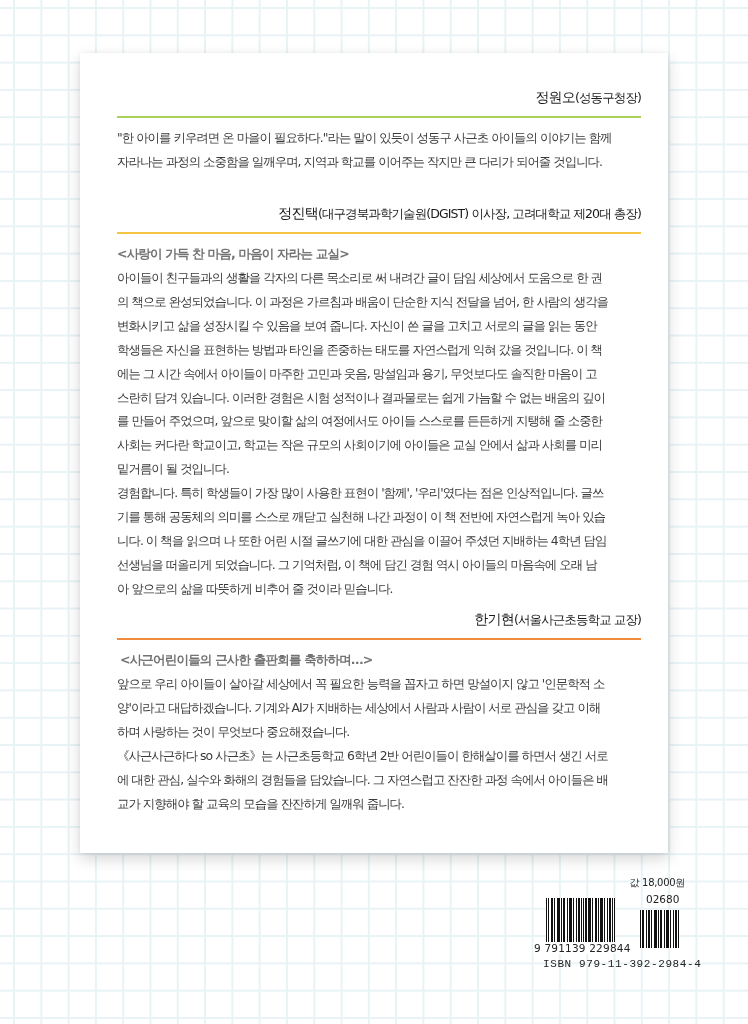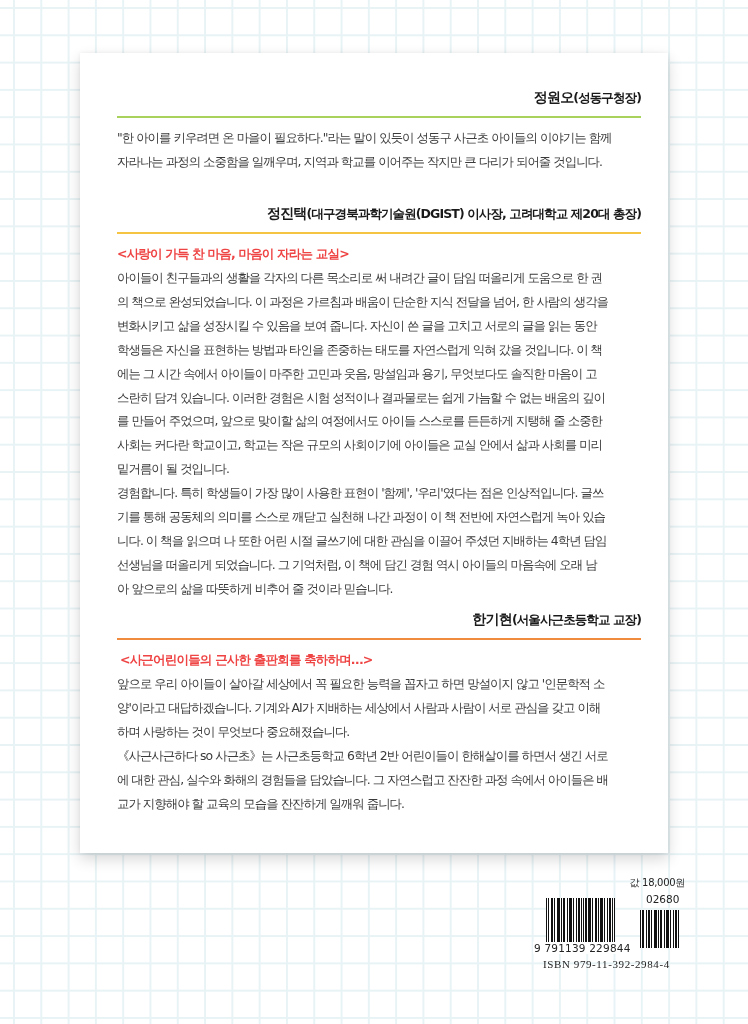--- a/index.html
+++ b/index.html
@@ -14,40 +14,40 @@
     font-family:"DejaVu Sans", "Liberation Sans", sans-serif;
     color:#333;
   }
   .card {
     position:absolute; left:80px; top:53px; width:588px; height:800px;
     background:#fff;
     box-shadow: 0 6px 14px rgba(0,0,0,0.16), 0 0 4px rgba(0,0,0,0.06);
   }
   .sect { position:absolute; left:37px; width:524px; }
   .author {
-    text-align:right; font-weight:bold; font-size:14px; color:#1a1a1a;
+    text-align:right; font-weight:normal; font-size:14px; color:#1a1a1a;
     letter-spacing:-0.8px; height:20px; line-height:20px;
   }
   .author .role { font-size:12.5px; letter-spacing:-0.9px; }
   .divider { height:2px; margin-top:9px; margin-bottom:8px; }
   .sub {
-    font-size:12.5px; font-weight:bold; color:#ef4444; letter-spacing:-0.8px;
+    font-size:12.5px; font-weight:bold; color:#737373; letter-spacing:-0.8px;
     line-height:24px; height:24px;
   }
   .para {
     font-size:12.4px; line-height:23.9px; color:#3a3a3a; letter-spacing:-0.95px;
     text-align:justify; margin:0;
   }
   .para .ln { display:block; white-space:nowrap; }
   .price { position:absolute; right:63px; top:876px; font-size:10px; color:#222; letter-spacing:-0.3px; }
   .addon-num { position:absolute; left:646px; top:893px; font-size:10.5px; color:#222; font-family:"DejaVu Sans", sans-serif; }
   .barcode { position:absolute; display:flex; align-items:stretch; }
   .barcode span { display:block; background:#111; height:100%; }
   .digits { position:absolute; top:942px; left:533px; font-size:10.5px; color:#222; background:#fff; padding:0 1px; letter-spacing:0.2px; font-family:"DejaVu Sans", sans-serif;}
-  .isbn { position:absolute; left:543px; top:958px; font-size:11px; color:#222; letter-spacing:0.6px; font-family:Liberation Serif, serif;}
+  .isbn { position:absolute; left:543px; top:958px; font-size:11px; color:#222; letter-spacing:0.6px; font-family:Liberation Mono, monospace;}
 </style>
 </head>
 <body>
 
 <div class="card">
 
   <div class="sect" style="top:34px;">
     <div class="author">
       <span>정원오</span><span class="role">(성동구청장)</span>
     </div>
@@ -58,21 +58,21 @@
     </p>
   </div>
 
   <div class="sect" style="top:150px;">
     <div class="author">
       <span>정진택</span><span class="role">(대구경북과학기술원(DGIST) 이사장, 고려대학교 제20대 총장)</span>
     </div>
     <div class="divider" style="background:#f5c443;"></div>
     <div class="sub">&lt;사랑이 가득 찬 마음, 마음이 자라는 교실&gt;</div>
     <p class="para">
-      <span class="ln">아이들이 친구들과의 생활을 각자의 다른 목소리로 써 내려간 글이 담임 떠올리게 도움으로 한 권</span>
+      <span class="ln">아이들이 친구들과의 생활을 각자의 다른 목소리로 써 내려간 글이 담임 세상에서 도움으로 한 권</span>
       <span class="ln">의 책으로 완성되었습니다. 이 과정은 가르침과 배움이 단순한 지식 전달을 넘어, 한 사람의 생각을</span>
       <span class="ln">변화시키고 삶을 성장시킬 수 있음을 보여 줍니다. 자신이 쓴 글을 고치고 서로의 글을 읽는 동안</span>
       <span class="ln">학생들은 자신을 표현하는 방법과 타인을 존중하는 태도를 자연스럽게 익혀 갔을 것입니다. 이 책</span>
       <span class="ln">에는 그 시간 속에서 아이들이 마주한 고민과 웃음, 망설임과 용기, 무엇보다도 솔직한 마음이 고</span>
       <span class="ln">스란히 담겨 있습니다. 이러한 경험은 시험 성적이나 결과물로는 쉽게 가늠할 수 없는 배움의 깊이</span>
       <span class="ln">를 만들어 주었으며, 앞으로 맞이할 삶의 여정에서도 아이들 스스로를 든든하게 지탱해 줄 소중한</span>
       <span class="ln">사회는 커다란 학교이고, 학교는 작은 규모의 사회이기에 아이들은 교실 안에서 삶과 사회를 미리</span>
       <span class="ln">밑거름이 될 것입니다.</span>
       <span class="ln">경험합니다. 특히 학생들이 가장 많이 사용한 표현이 '함께', '우리'였다는 점은 인상적입니다. 글쓰</span>
       <span class="ln">기를 통해 공동체의 의미를 스스로 깨닫고 실천해 나간 과정이 이 책 전반에 자연스럽게 녹아 있습</span>

